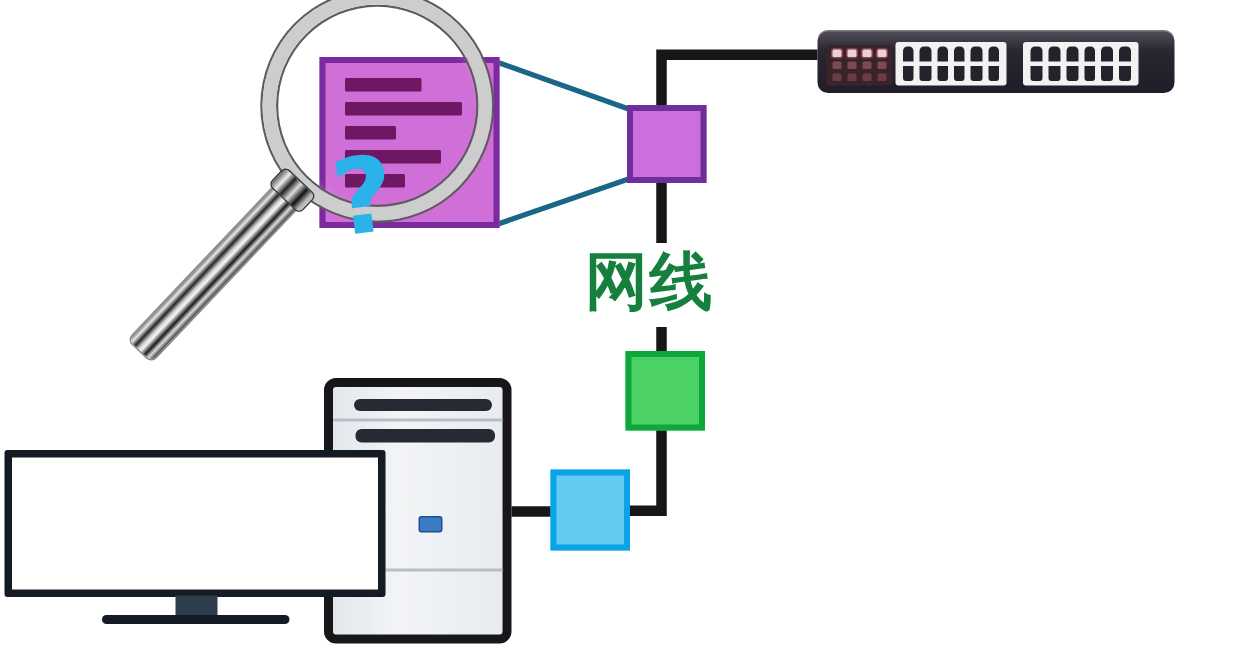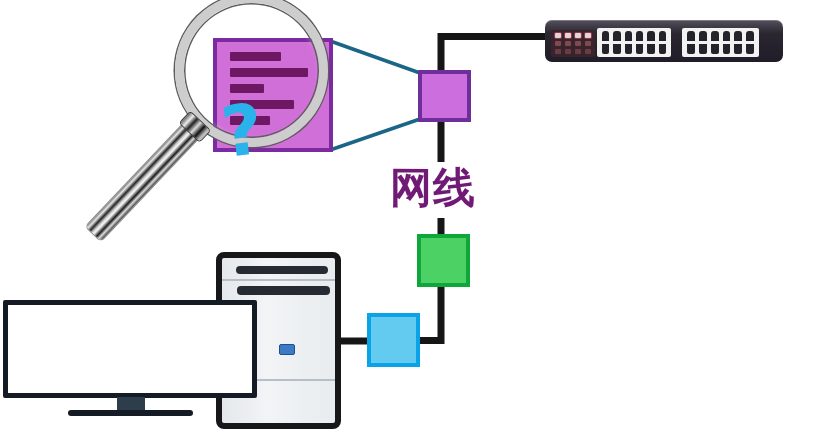--- a/index.html
+++ b/index.html
@@ -35,21 +35,21 @@
   #mag-handle{left:46px;top:113px;width:152px;height:21px;z-index:6;
             transform-origin:100% 50%;transform:rotate(-46.5deg);border-radius:4px;
             background:linear-gradient(180deg,#777 0%,#e9e9e9 12%,#262626 28%,#cfcfcf 42%,#f7f7f7 52%,#1c1c1c 70%,#ddd 84%,#5d5d5d 96%);
             box-shadow:0 0 0 1px rgba(40,40,40,.55);}
   #mag-handle:before{content:"";position:absolute;right:-3px;top:-3px;width:15px;height:27px;
             border-radius:3px;background:linear-gradient(180deg,#666,#eee 18%,#222 36%,#ddd 55%,#111 75%,#bbb 92%);
             box-shadow:0 0 0 1px #3a3a3a;}
 
   
   #cable-label{left:381px;top:160px;width:104px;text-align:center;z-index:4;
-               font-size:42px;font-weight:600;color:#701a75;letter-spacing:1px;}
+               font-size:42px;font-weight:600;color:#15803d;letter-spacing:1px;}
 
   
   #switch{left:545px;top:20px;width:238px;height:42px;border-radius:7px;z-index:4;
           background:linear-gradient(180deg,#54505c 0%,#2b2731 32%,#201c28 100%);
           box-shadow:inset 0 1px 0 rgba(255,255,255,.25);}
   #led-grid{position:absolute;left:6px;top:10px;width:44px;height:27px;background:#39242b;
             border-radius:2px;display:grid;grid-template-columns:repeat(4,1fr);
             gap:3px 4px;padding:3px 4px;box-sizing:border-box;}
   .led{width:6px;height:5px;border-radius:1px;}
   .led.r0{background:#e3d4d6;box-shadow:0 0 0 1px #8e3a50;}

